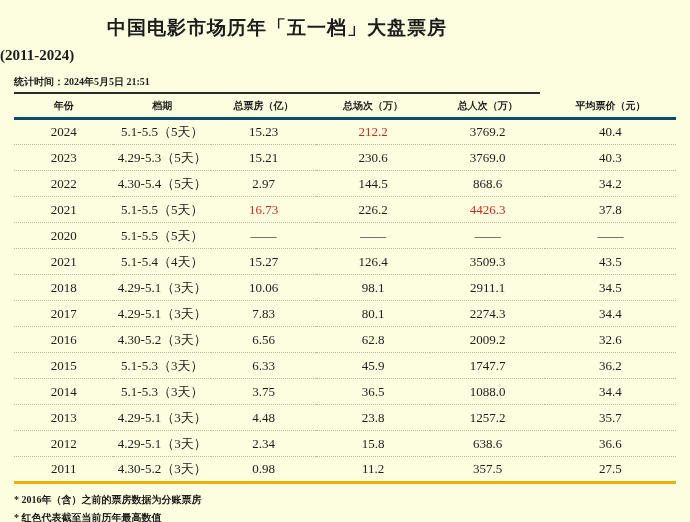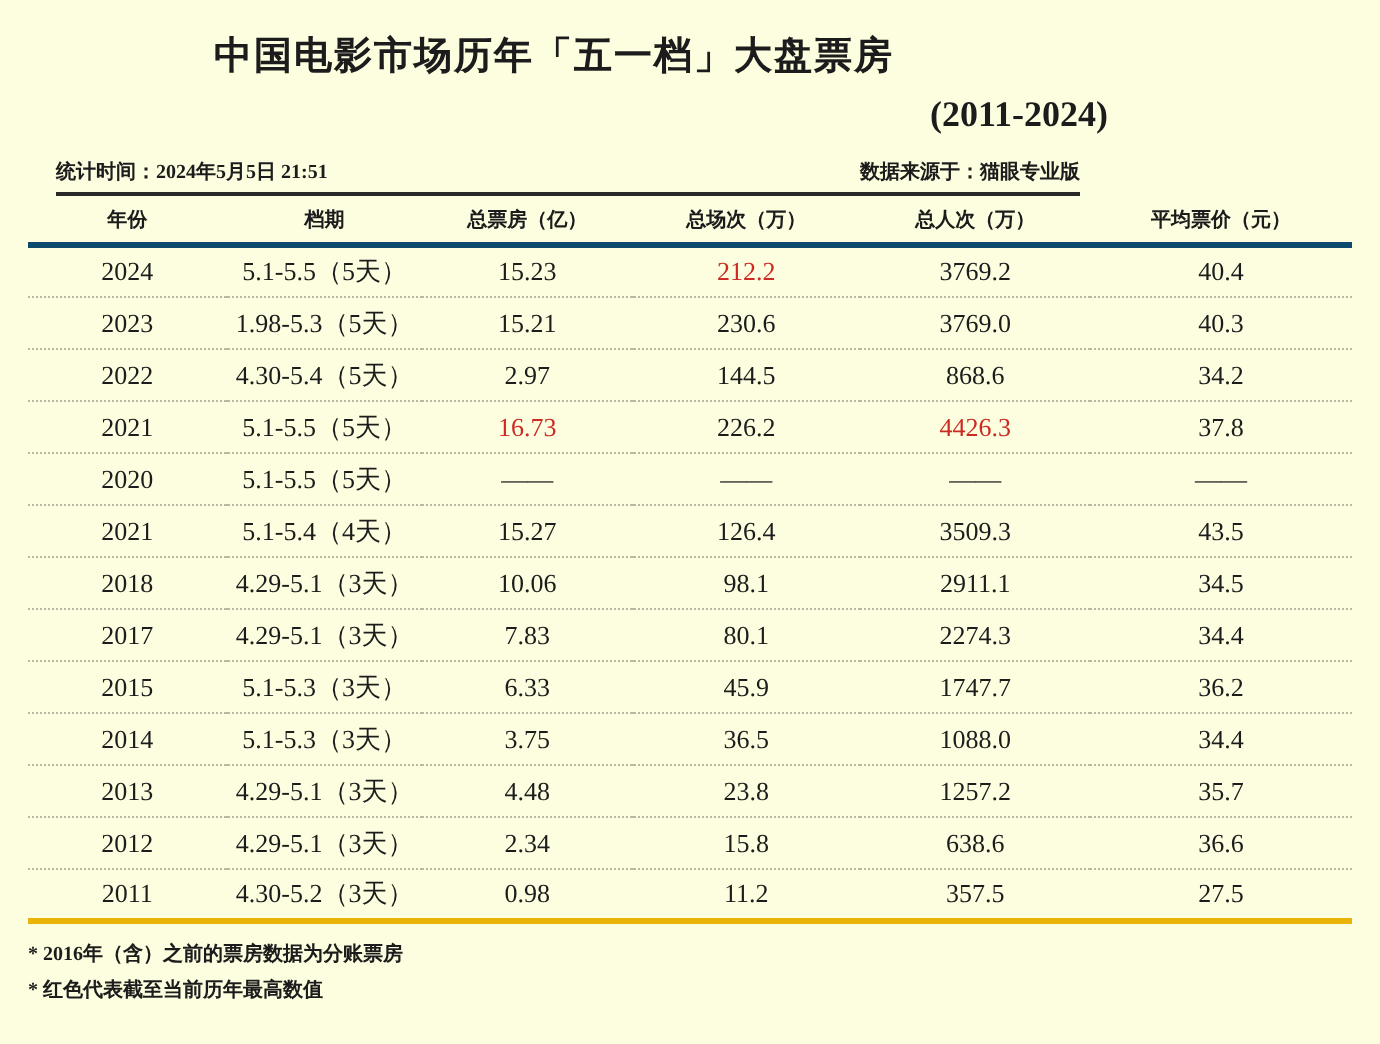--- a/index.html
+++ b/index.html
@@ -13,31 +13,31 @@
   .page { width: 554px; height: 522px; position: relative; }
 
   .title {
     text-align: center;
     font-size: 19px;
     font-weight: bold;
     letter-spacing: 1px;
     padding-top: 15px;
   }
   .subtitle {
-    text-align: right;
-    font-size: 18px;
+    text-align: left;
+    font-size: 15px;
     font-weight: bold;
     margin-top: 6px;
   }
 
   .meta-row {
     display: flex;
     justify-content: space-between;
     align-items: flex-end;
-    margin: 11px 14px 0 28px;
+    margin: 11px 14px 0 14px;
     padding-bottom: 3px;
     border-bottom: 2px solid #2a2a2a;
     font-size: 10px;
     font-weight: bold;
   }
 
   table.box-table {
     width: 662px;
     margin: 0 14px;
     border-collapse: collapse;
@@ -83,21 +83,20 @@
 </head>
 <body style="background: rgb(253, 253, 223);">
 
 <div class="page">
 
   <div class="title">中国电影市场历年「五一档」大盘票房</div>
   <div class="subtitle">(2011-2024)</div>
 
   <div class="meta-row">
     <span>统计时间：2024年5月5日 21:51</span>
-    <span>数据来源于：猫眼专业版</span>
   </div>
 
   <table class="box-table">
     <colgroup>
       <col class="c-year">
         <col class="c-period">
         <col class="c-gross">
       <col class="c-sess">
         <col class="c-adm">
         <col class="c-price">
@@ -116,21 +115,21 @@
         <tr>
           <td>2024</td>
           <td>5.1-5.5（5天）</td>
           <td>15.23</td>
           <td class="red">212.2</td>
           <td>3769.2</td>
           <td>40.4</td>
         </tr>
         <tr>
           <td>2023</td>
-          <td>1.98-5.3（5天）</td>
+          <td>4.29-5.3（5天）</td>
           <td>15.21</td>
           <td>230.6</td>
           <td>3769.0</td>
           <td>40.3</td>
         </tr>
         <tr>
           <td>2022</td>
           <td>4.30-5.4（5天）</td>
           <td>2.97</td>
           <td>144.5</td>
@@ -171,20 +170,28 @@
         </tr>
         <tr>
           <td>2017</td>
           <td>4.29-5.1（3天）</td>
           <td>7.83</td>
           <td>80.1</td>
           <td>2274.3</td>
           <td>34.4</td>
         </tr>
         <tr>
+          <td>2016</td>
+          <td>4.30-5.2（3天）</td>
+          <td>6.56</td>
+          <td>62.8</td>
+          <td>2009.2</td>
+          <td>32.6</td>
+        </tr>
+        <tr>
           <td>2015</td>
           <td>5.1-5.3（3天）</td>
           <td>6.33</td>
           <td>45.9</td>
           <td>1747.7</td>
           <td>36.2</td>
         </tr>
         <tr>
           <td>2014</td>
           <td>5.1-5.3（3天）</td>

